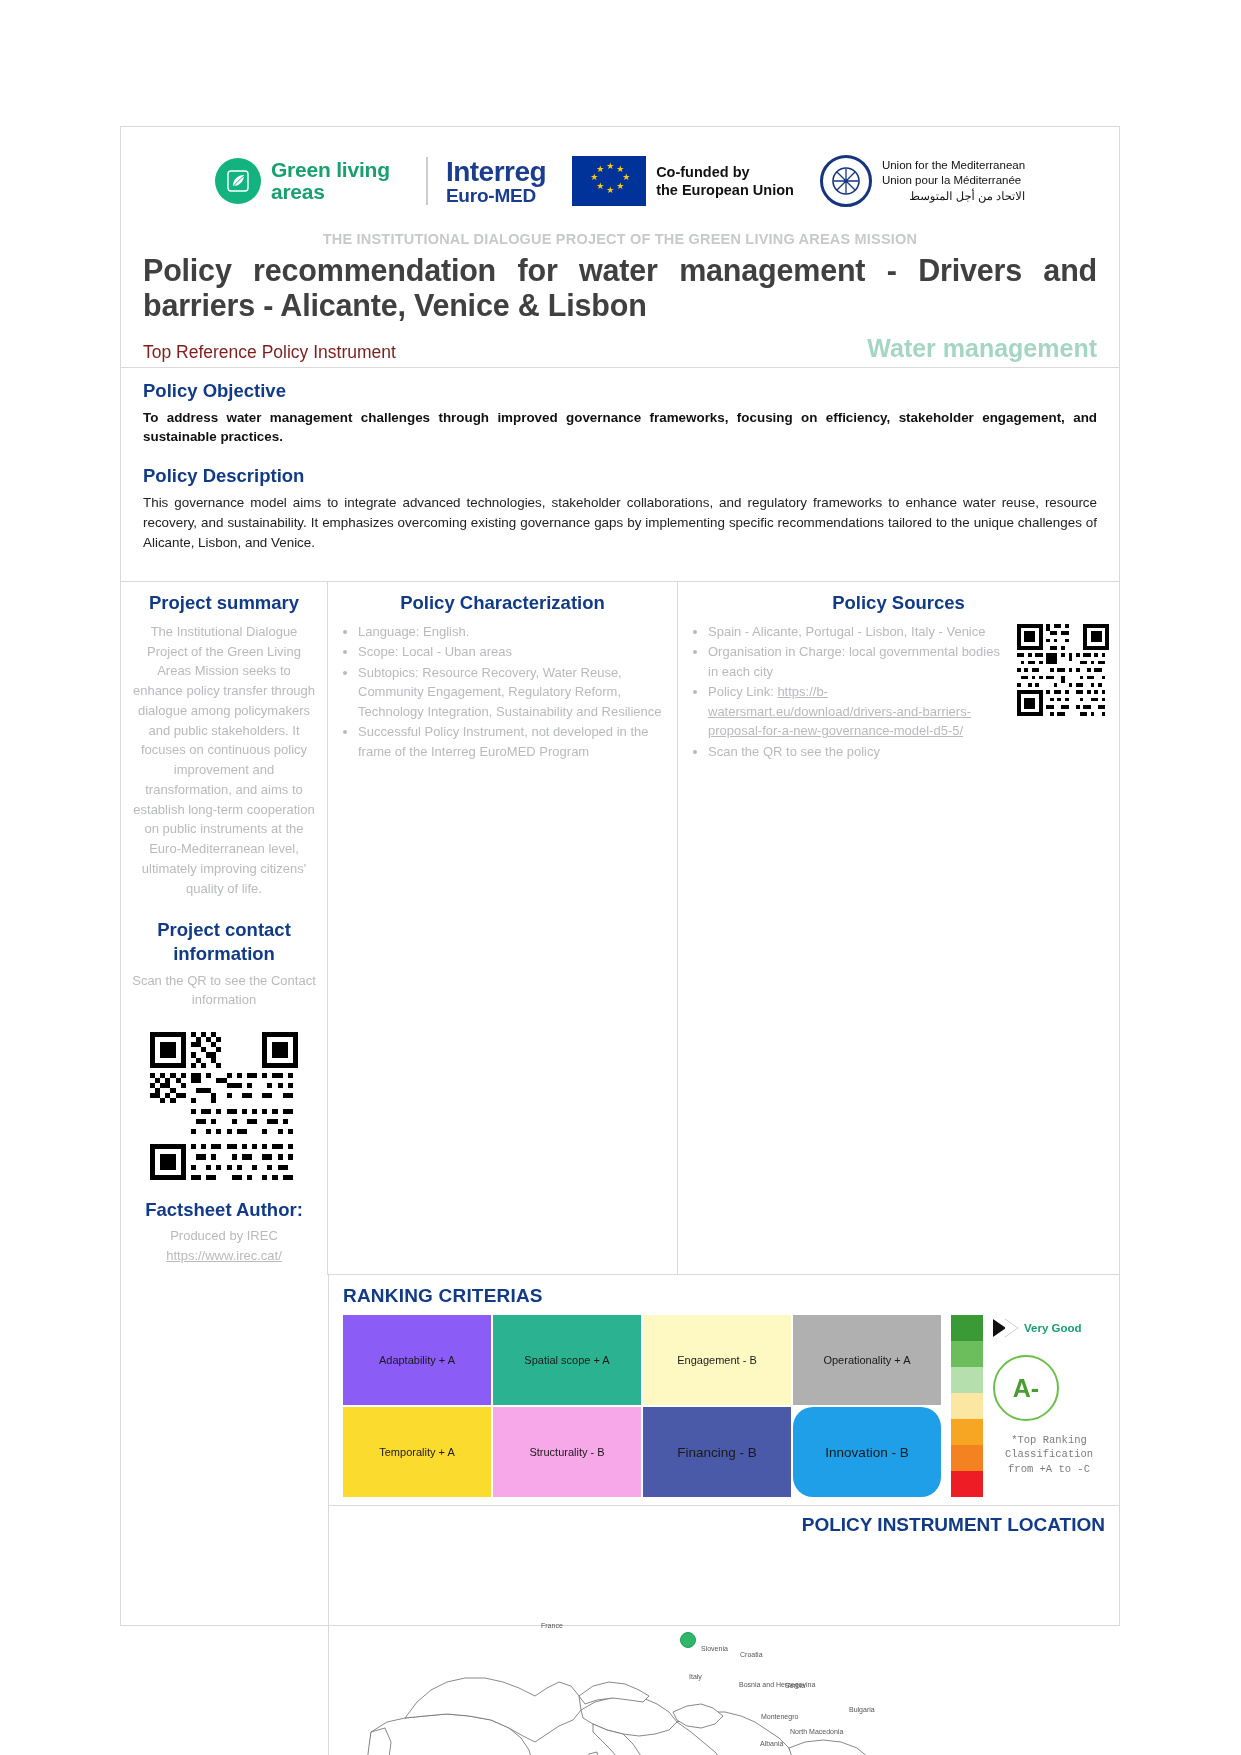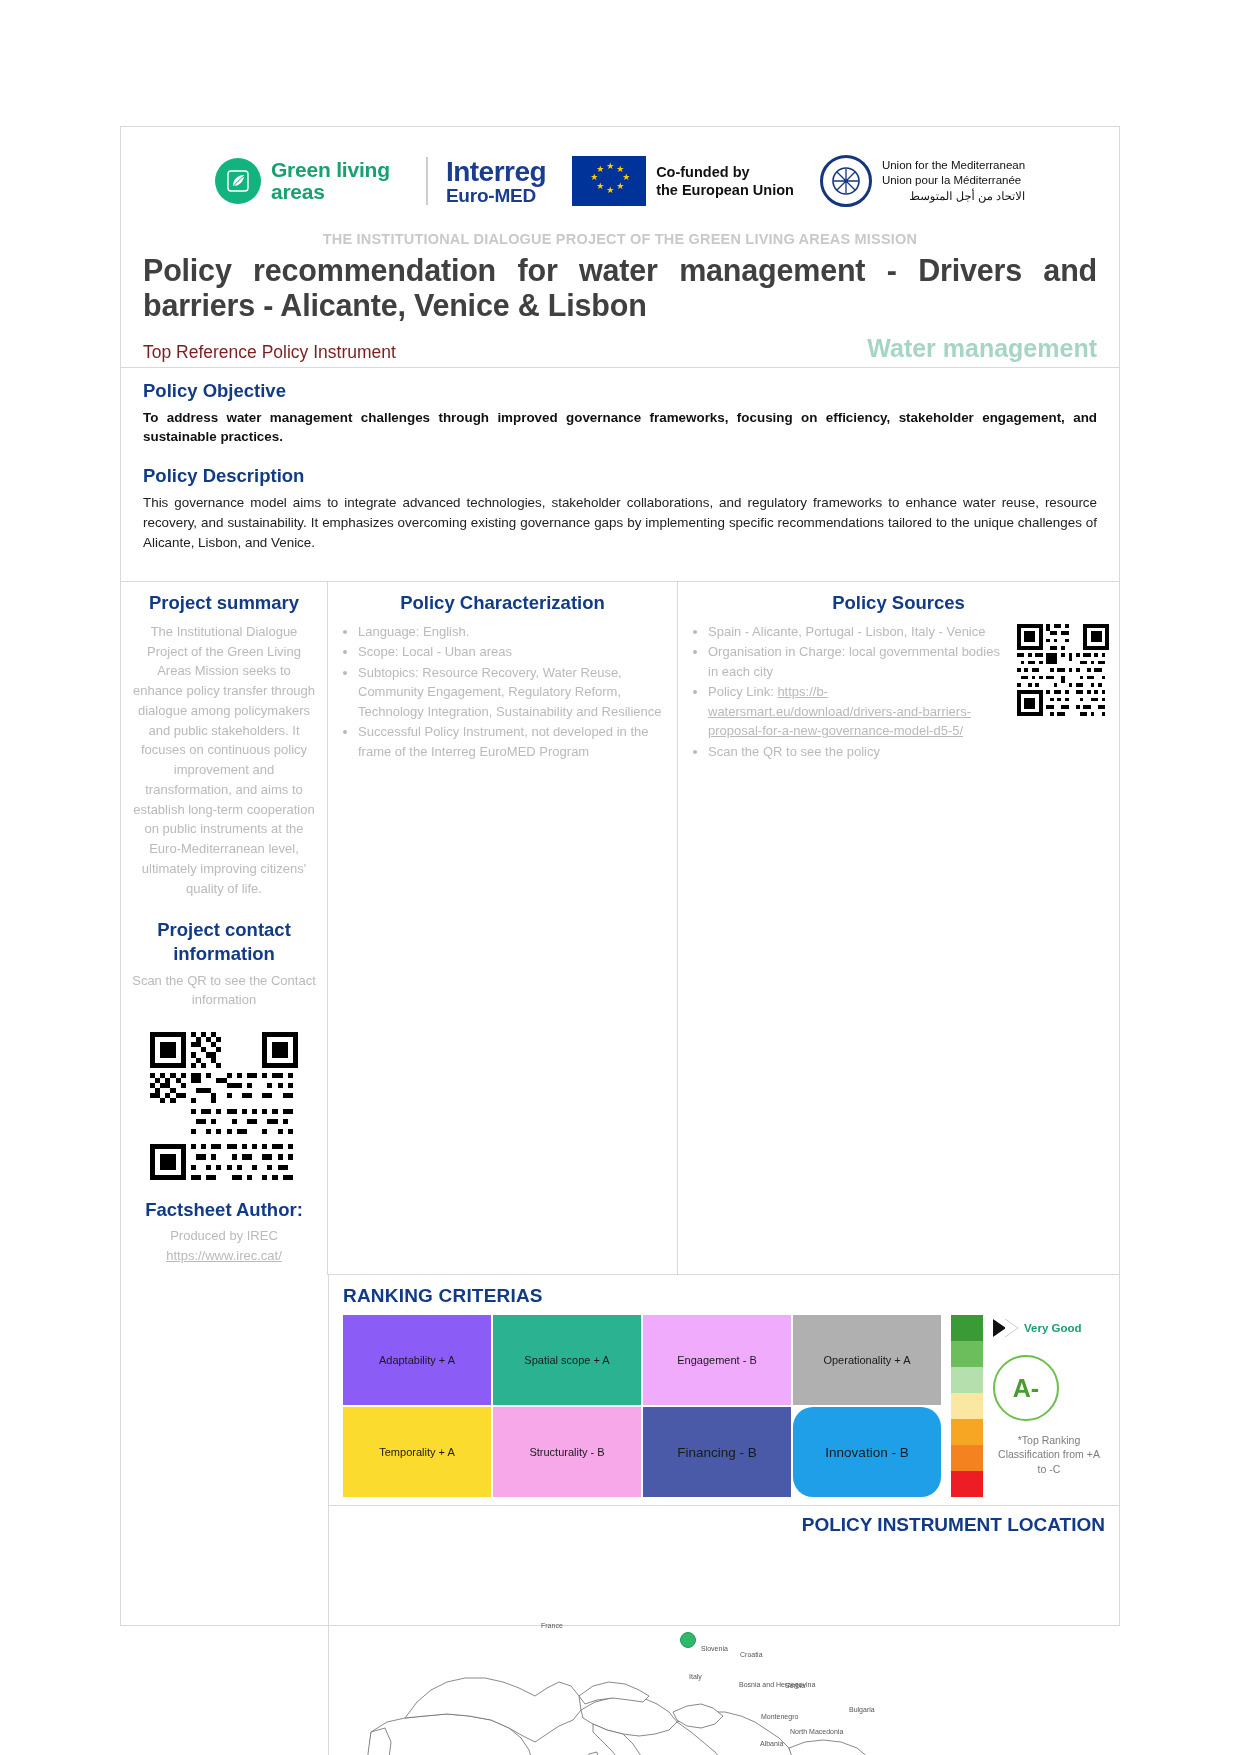--- a/index.html
+++ b/index.html
@@ -155,21 +155,21 @@
     width: 0; height: 0; border-left: 13px solid #fff;
     border-top: 9px solid transparent; border-bottom: 9px solid transparent;
     margin-left: -3px; filter: drop-shadow(0 0 0.5px #111);
   }
   .vg-label { font-size: 11.5px; font-weight: bold; color: #18a06f; margin-left: 4px; }
   .grade {
     width: 62px; height: 62px; border-radius: 50%; border: 2px solid #6dbf4b;
     display: flex; align-items: center; justify-content: center;
     font-size: 25px; font-weight: bold; color: #4a9b32; margin-top: 18px;
   }
-  .grade-note { font-size: 10.5px; color: #7d7d7d; text-align: center; margin-top: 12px; line-height: 1.35; }
+  .grade-note { font-size: 10.5px; color: #7d7d7d; text-align: center; margin-top: 12px; line-height: 1.35; font-family: Liberation Mono, monospace; }
 
   .map-wrap { border-top: 1px solid #d9d9d9; padding: 8px 14px 10px 14px; position: relative; }
   .map-title { font-size: 19px; font-weight: bold; color: #123b87; text-align: right; }
   .map-area { position: relative; height: 300px; }
   .map-area svg { position: absolute; left: 0; top: 0; }
   .map-label { position: absolute; font-size: 7px; color: #555; }
   .dot {
     position: absolute; width: 14px; height: 14px; border-radius: 50%;
     background: #2fb86a; border: 1px solid #1f9a55;
   }
@@ -531,21 +531,21 @@
       <div class="rank-wrap">
         <div class="rank-title">RANKING CRITERIAS</div>
         <div class="rank-body">
           <div class="grid-crit">
             <div class="cell" style="background:#8b5cf6;text-align:right;">
               <span>Adaptability + A</span>
             </div>
             <div class="cell" style="background:#2bb391;">
               <span>Spatial scope + A</span>
             </div>
-            <div class="cell" style="background:#f0abfc;text-align:right;">
+            <div class="cell" style="background:#fef9c3;text-align:right;">
               <span>Engagement - B</span>
             </div>
             <div class="cell" style="background:#b0b0b0;">
               <span>Operationality + A</span>
             </div>
             <div class="cell" style="background:#fcdb2f;">
               <span>Temporality + A</span>
             </div>
             <div class="cell" style="background:#f7a8e8;">
               <span>Structurality - B</span>

